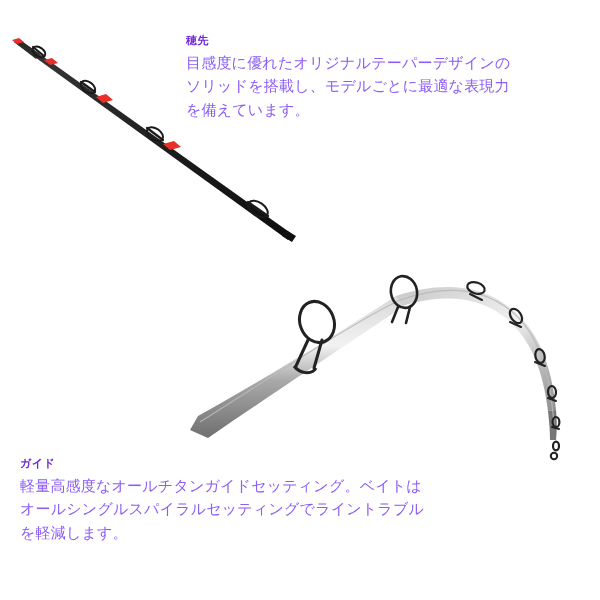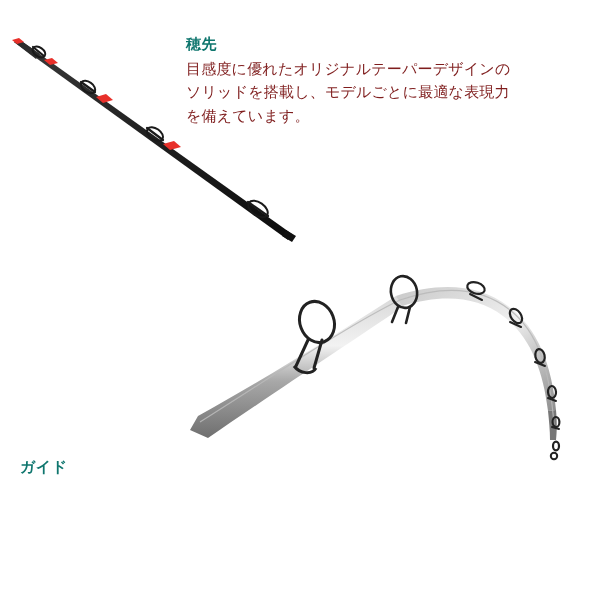--- a/index.html
+++ b/index.html
@@ -41,34 +41,34 @@
     width: 410px;
     height: 200px;
   }
 
   
   .text-block {
     position: absolute;
   }
 
   .block-title {
-    font-size: 15px;
+    font-size: 11px;
     font-weight: bold;
     line-height: 1.5;
     margin: 0 0 2px 0;
     letter-spacing: 0.5px;
-    color: #0f766e;
+    color: #6d28d9;
   }
 
   .block-body {
     font-size: 15px;
     line-height: 1.58;
     margin: 0;
     letter-spacing: 0.2px;
-    color: #7f1d1d;
+    color: #8b5cf6;
     white-space: pre-line;
   }
 
   #tip-text {
     left: 186px;
     top: 33px;
     width: 400px;
   }
 
   #guide-text {
@@ -175,15 +175,18 @@
 
   <div class="text-block" id="tip-text">
     <p class="block-title">穂先</p>
     <p class="block-body">目感度に優れたオリジナルテーパーデザインの
 ソリッドを搭載し、モデルごとに最適な表現力
 を備えています。</p>
   </div>
 
   <div class="text-block" id="guide-text">
     <p class="block-title">ガイド</p>
+    <p class="block-body">軽量高感度なオールチタンガイドセッティング。ベイトは
+オールシングルスパイラルセッティングでライントラブル
+を軽減します。</p>
   </div>
 
 </div>
 
 </body></html>

